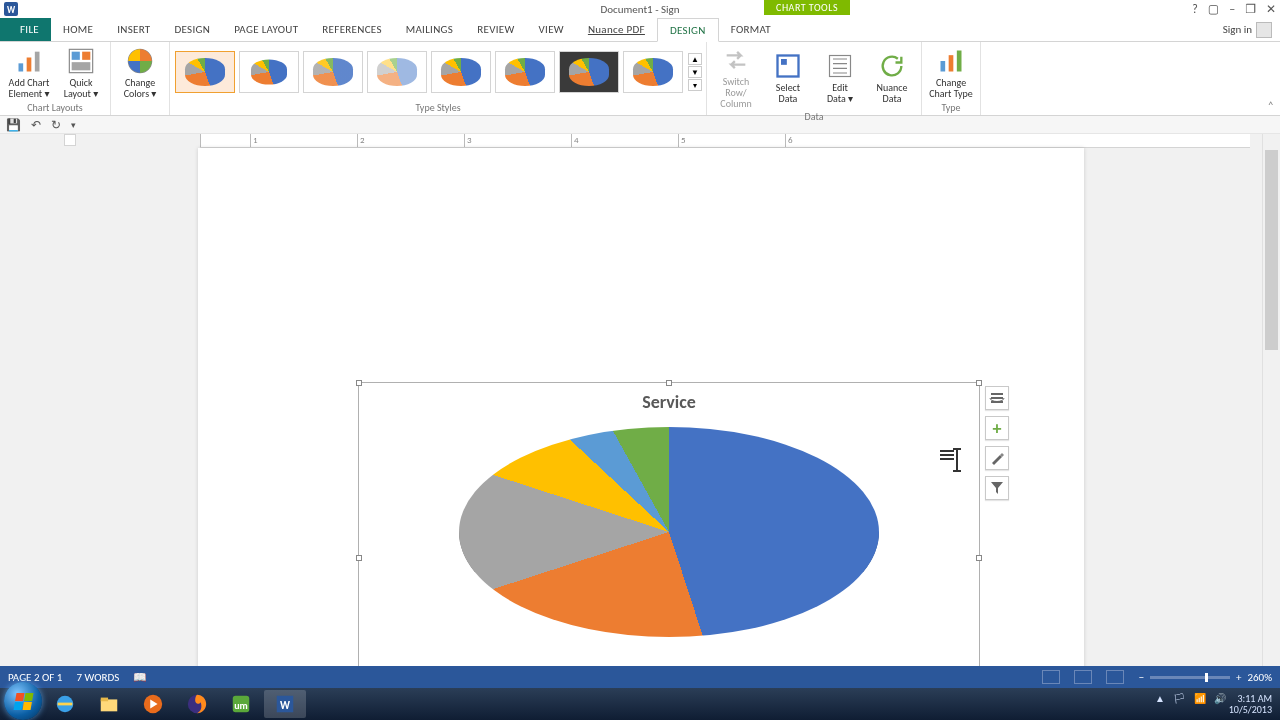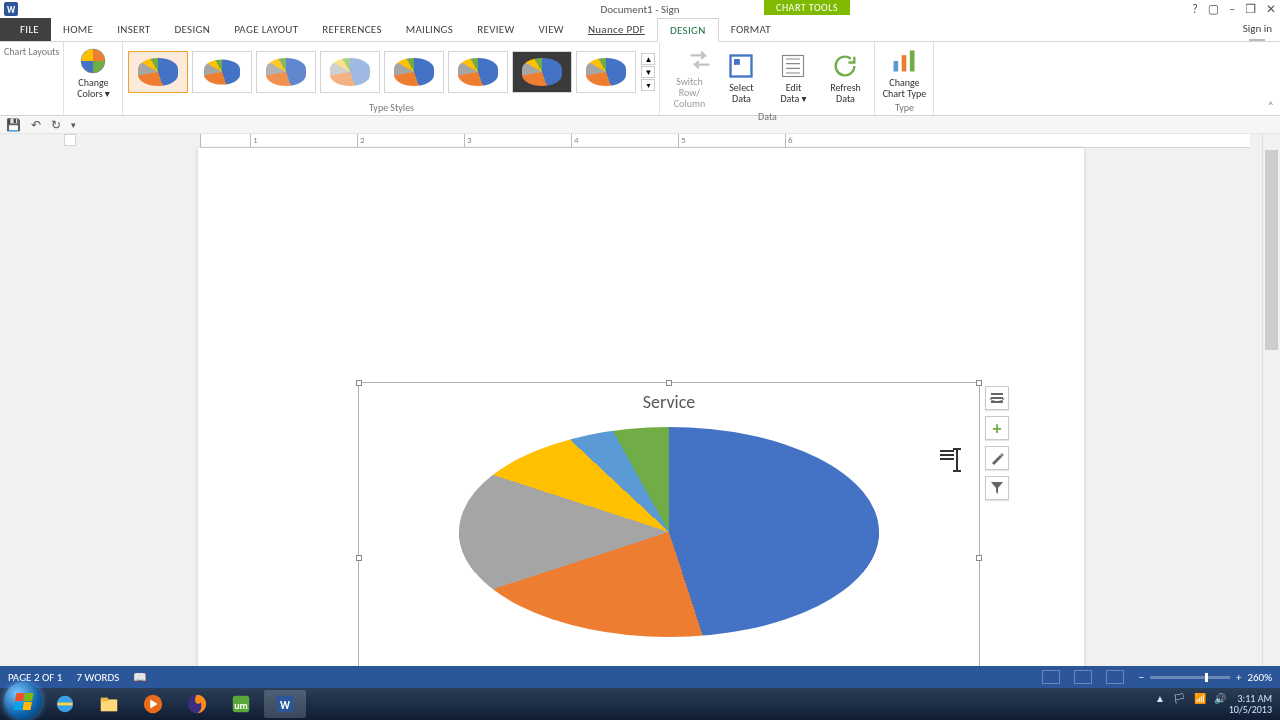--- a/index.html
+++ b/index.html
@@ -7,23 +7,23 @@
   .app { width: 1280px; height: 720px; display: flex; flex-direction: column; background: #fff; position: relative; }
   
   .titlebar { height: 18px; background: #fff; display: flex; align-items: center; justify-content: center; font-size: 11px; color: #555; position: relative; }
   .titlebar .win-icon { position: absolute; left: 4px; top: 2px; width: 14px; height: 14px; background:#2b579a; color:#fff; font-size:9px; font-weight:bold; display:flex; align-items:center; justify-content:center; border-radius:2px;}
   .titlebar .rgroup { position: absolute; right: 4px; top: 0; display: flex; gap: 10px; align-items:center; height:18px; font-size:12px; color:#555;}
   .titlebar .rgroup span { cursor: default; }
   .chart-tools-label { position:absolute; right:430px; top:0; background:#7fba00; color:#fff; font-size:10px; padding:1px 12px; letter-spacing:0.5px;}
   
   .tabbar { height: 24px; background: #fff; display: flex; align-items: stretch; font-size: 11px; color:#444; border-bottom:1px solid #d4d4d4; }
   .tabbar .tab { padding: 4px 12px; display:flex; align-items:center; text-transform: uppercase; letter-spacing:0.3px; }
-  .tabbar .tab.file { background:#404040; color:#fff;padding-left:20px; }
+  .tabbar .tab.file { background:#0f766e; color:#fff;padding-left:20px; }
   .tabbar .tab.active { color:#217346; background:#fff; border:1px solid #d4d4d4; border-bottom:1px solid #fff; margin-bottom:-1px;}
-  .tabbar .signin { margin-left:auto; padding:4px 8px; font-size:11px; color:#444; display:flex; align-items:center; gap:4px;flex-direction:column;}
+  .tabbar .signin { margin-left:auto; padding:4px 8px; font-size:11px; color:#444; display:flex; align-items:center; gap:4px;}
   .signin .avatar { width:16px;height:16px;border:1px solid #bbb;background:#e6e6e6;}
   
   .ribbon { height: 74px; background:#fff; display:flex; align-items:stretch; border-bottom:1px solid #d4d4d4; position:relative;}
   .ribbon .group { display:flex; flex-direction:column; align-items:center; border-right:1px solid #e2e2e2; padding:2px 4px 0 4px;}
   .ribbon .group .ctrls { flex:1; display:flex; align-items:center; gap:2px;}
   .ribbon .group .glabel { font-size:10px; color:#777; padding:1px 0;}
   .rbtn { display:flex; flex-direction:column; align-items:center; justify-content:flex-start; width:50px; font-size:10px; color:#333; text-align:center; line-height:1.1; padding-top:2px; cursor:default;}
   .rbtn .ric { width:28px; height:28px; margin-bottom:2px; display:flex; align-items:center; justify-content:center; }
   .style-thumb { width:60px; height:42px; border:1px solid #d4d4d4; display:flex; align-items:center; justify-content:center; background:#fff; margin:1px;}
   .style-thumb.sel { border:1px solid #f0a030; background:#fdeada;}
@@ -35,21 +35,21 @@
   .qat { height:18px; background:#f6f6f6; display:flex; align-items:center; gap:10px; padding:0 6px; font-size:12px; color:#555; border-bottom:1px solid #e6e6e6;}
   
   .workspace { flex:1; background:#f1f1f1; position:relative; overflow:hidden;}
   .ruler-corner { position:absolute; left:64px; top:0; width:12px;height:12px; background:#fff; border:1px solid #d4d4d4;}
   .ruler-h { position:absolute; left:200px; right:30px; top:0; height:14px; background:#fff; border-bottom:1px solid #d4d4d4; display:flex; font-size:9px; color:#888;}
   .ruler-h .tick { flex:none; width:107px; border-left:1px solid #bbb; padding-left:2px;}
   .page { position:absolute; left:198px; top:14px; width:886px; height:640px; background:#fff; box-shadow:0 0 4px rgba(0,0,0,0.15);}
   
   .chart-obj { position:absolute; left:358px; top:248px; width:622px; height:352px; border:1px solid #b0b0b0; background:#fff;}
   .chart-obj .handle { position:absolute; width:6px;height:6px; background:#fff; border:1px solid #888;}
-  .chart-title { text-align:center; font-size:18px; color:#595959; margin-top:8px;}
+  .chart-title { text-align:center; font-size:18px; color:#595959; margin-top:8px;font-weight:bold;}
   .pie-wrap { position:relative; width:420px; height:240px; margin:14px auto 0 auto;}
   .pie-top { position:absolute; left:0; top:0; width:420px; height:210px; border-radius:50%; background:conic-gradient(#4472c4 0deg 162deg, #ed7d31 162deg 252deg, #a5a5a5 252deg 288deg, #ffc000 288deg 313deg, #5b9bd5 313deg 331deg, #70ad47 331deg 360deg);}
   .pie-side { position:absolute; left:0; top:18px; width:420px; height:210px; border-radius:50%; background:conic-gradient(#2e4f8a 0deg 162deg, #b55b1f 162deg 252deg, #6f6f6f 252deg 288deg, #bb8c00 288deg 313deg, #3d6f99 313deg 331deg, #4d7a31 331deg 360deg); z-index:-1;}
   .pie-rim { position:absolute; left:0; top:105px; width:420px; height:40px; overflow:hidden;}
   .pie-rim::before{content:'';position:absolute;left:0;top:-105px;width:420px;height:210px;border-radius:50%; background:conic-gradient(#2e4f8a 0deg 162deg, #b55b1f 162deg 252deg, #6f6f6f 252deg 288deg, #bb8c00 288deg 313deg, #3d6f99 313deg 331deg, #4d7a31 331deg 360deg);}
   
   .float-btns { position:absolute; left:985px; top:252px; display:flex; flex-direction:column; gap:6px;}
   .fbtn { width:24px; height:24px; border:1px solid #c9c9c9; background:#fff; display:flex; align-items:center; justify-content:center; font-size:14px; color:#555; box-shadow:0 1px 1px rgba(0,0,0,0.1);}
   .cursor-legend { position:absolute; left:940px; top:316px; width:28px; height:18px; display:flex;}
   
@@ -105,20 +105,45 @@
     <div class="tab active">DESIGN</div>
     <div class="tab">FORMAT</div>
     <div class="signin">
       <span>Sign in</span>
       <span class="avatar"></span>
     </div>
   </div>
 
   <div class="ribbon">
     <div class="group">
+      <div class="ctrls">
+        <div class="rbtn">
+          <div class="ric">
+              <svg viewBox="0 0 24 24">
+                <rect x="3" y="14" width="4" height="7" class="c-blue"></rect>
+                <rect x="10" y="9" width="4" height="12" class="c-or"></rect>
+                <rect x="17" y="4" width="4" height="17" class="c-gr"></rect>
+              </svg>
+            </div>
+          <span style="white-space:pre-line;">Add Chart
+Element ▾</span>
+        </div>
+        <div class="rbtn">
+          <div class="ric">
+              <svg viewBox="0 0 24 24">
+                <rect x="2" y="2" width="20" height="20" fill="none" stroke="#888"></rect>
+                <rect x="4" y="4" width="7" height="7" class="c-blue"></rect>
+                <rect x="13" y="4" width="7" height="7" class="c-or"></rect>
+                <rect x="4" y="13" width="16" height="7" class="c-gr"></rect>
+              </svg>
+            </div>
+          <span style="white-space:pre-line;">Quick
+Layout ▾</span>
+        </div>
+      </div>
       <div class="glabel">Chart Layouts</div>
     </div>
 
     <div class="group">
       <div class="ctrls">
         <div class="rbtn">
           <div class="ric">
               <svg viewBox="0 0 24 24">
                 <circle cx="12" cy="12" r="10" fill="none" stroke="#888"></circle>
                 <path d="M12 2 A10 10 0 0 1 22 12 L12 12 Z" fill="#ed7d31"></path>
@@ -164,21 +189,21 @@
           <div style="flex:1;border:1px solid #ccc;font-size:8px;text-align:center;">▲</div>
           <div style="flex:1;border:1px solid #ccc;font-size:8px;text-align:center;">▼</div>
           <div style="flex:1;border:1px solid #ccc;font-size:8px;text-align:center;">▾</div>
         </div>
       </div>
       <div class="glabel">Type Styles</div>
     </div>
 
     <div class="group">
       <div class="ctrls">
-        <div class="rbtn" style="opacity:.5;align-items:flex-end;">
+        <div class="rbtn" style="opacity:.5;">
           <div class="ric">
               <svg viewBox="0 0 24 24">
                 <path d="M4 8h12l-3-3m3 3-3 3M20 16H8l3 3m-3-3 3-3" stroke="#888" fill="none" stroke-width="2"></path>
               </svg>
             </div>
           <span style="white-space:pre-line;">Switch Row/
 Column</span>
         </div>
         <div class="rbtn">
           <div class="ric">
@@ -199,21 +224,21 @@
             </div>
           <span style="white-space:pre-line;">Edit
 Data ▾</span>
         </div>
         <div class="rbtn">
           <div class="ric">
               <svg viewBox="0 0 24 24">
                 <path d="M20 12a8 8 0 1 1-3-6.2M20 4v5h-5" fill="none" stroke="#70ad47" stroke-width="2"></path>
               </svg>
             </div>
-          <span style="white-space:pre-line;">Refresh
+          <span style="white-space:pre-line;">Nuance
 Data</span>
         </div>
       </div>
       <div class="glabel">Data</div>
     </div>
 
     <div class="group">
       <div class="ctrls">
         <div class="rbtn">
           <div class="ric">

